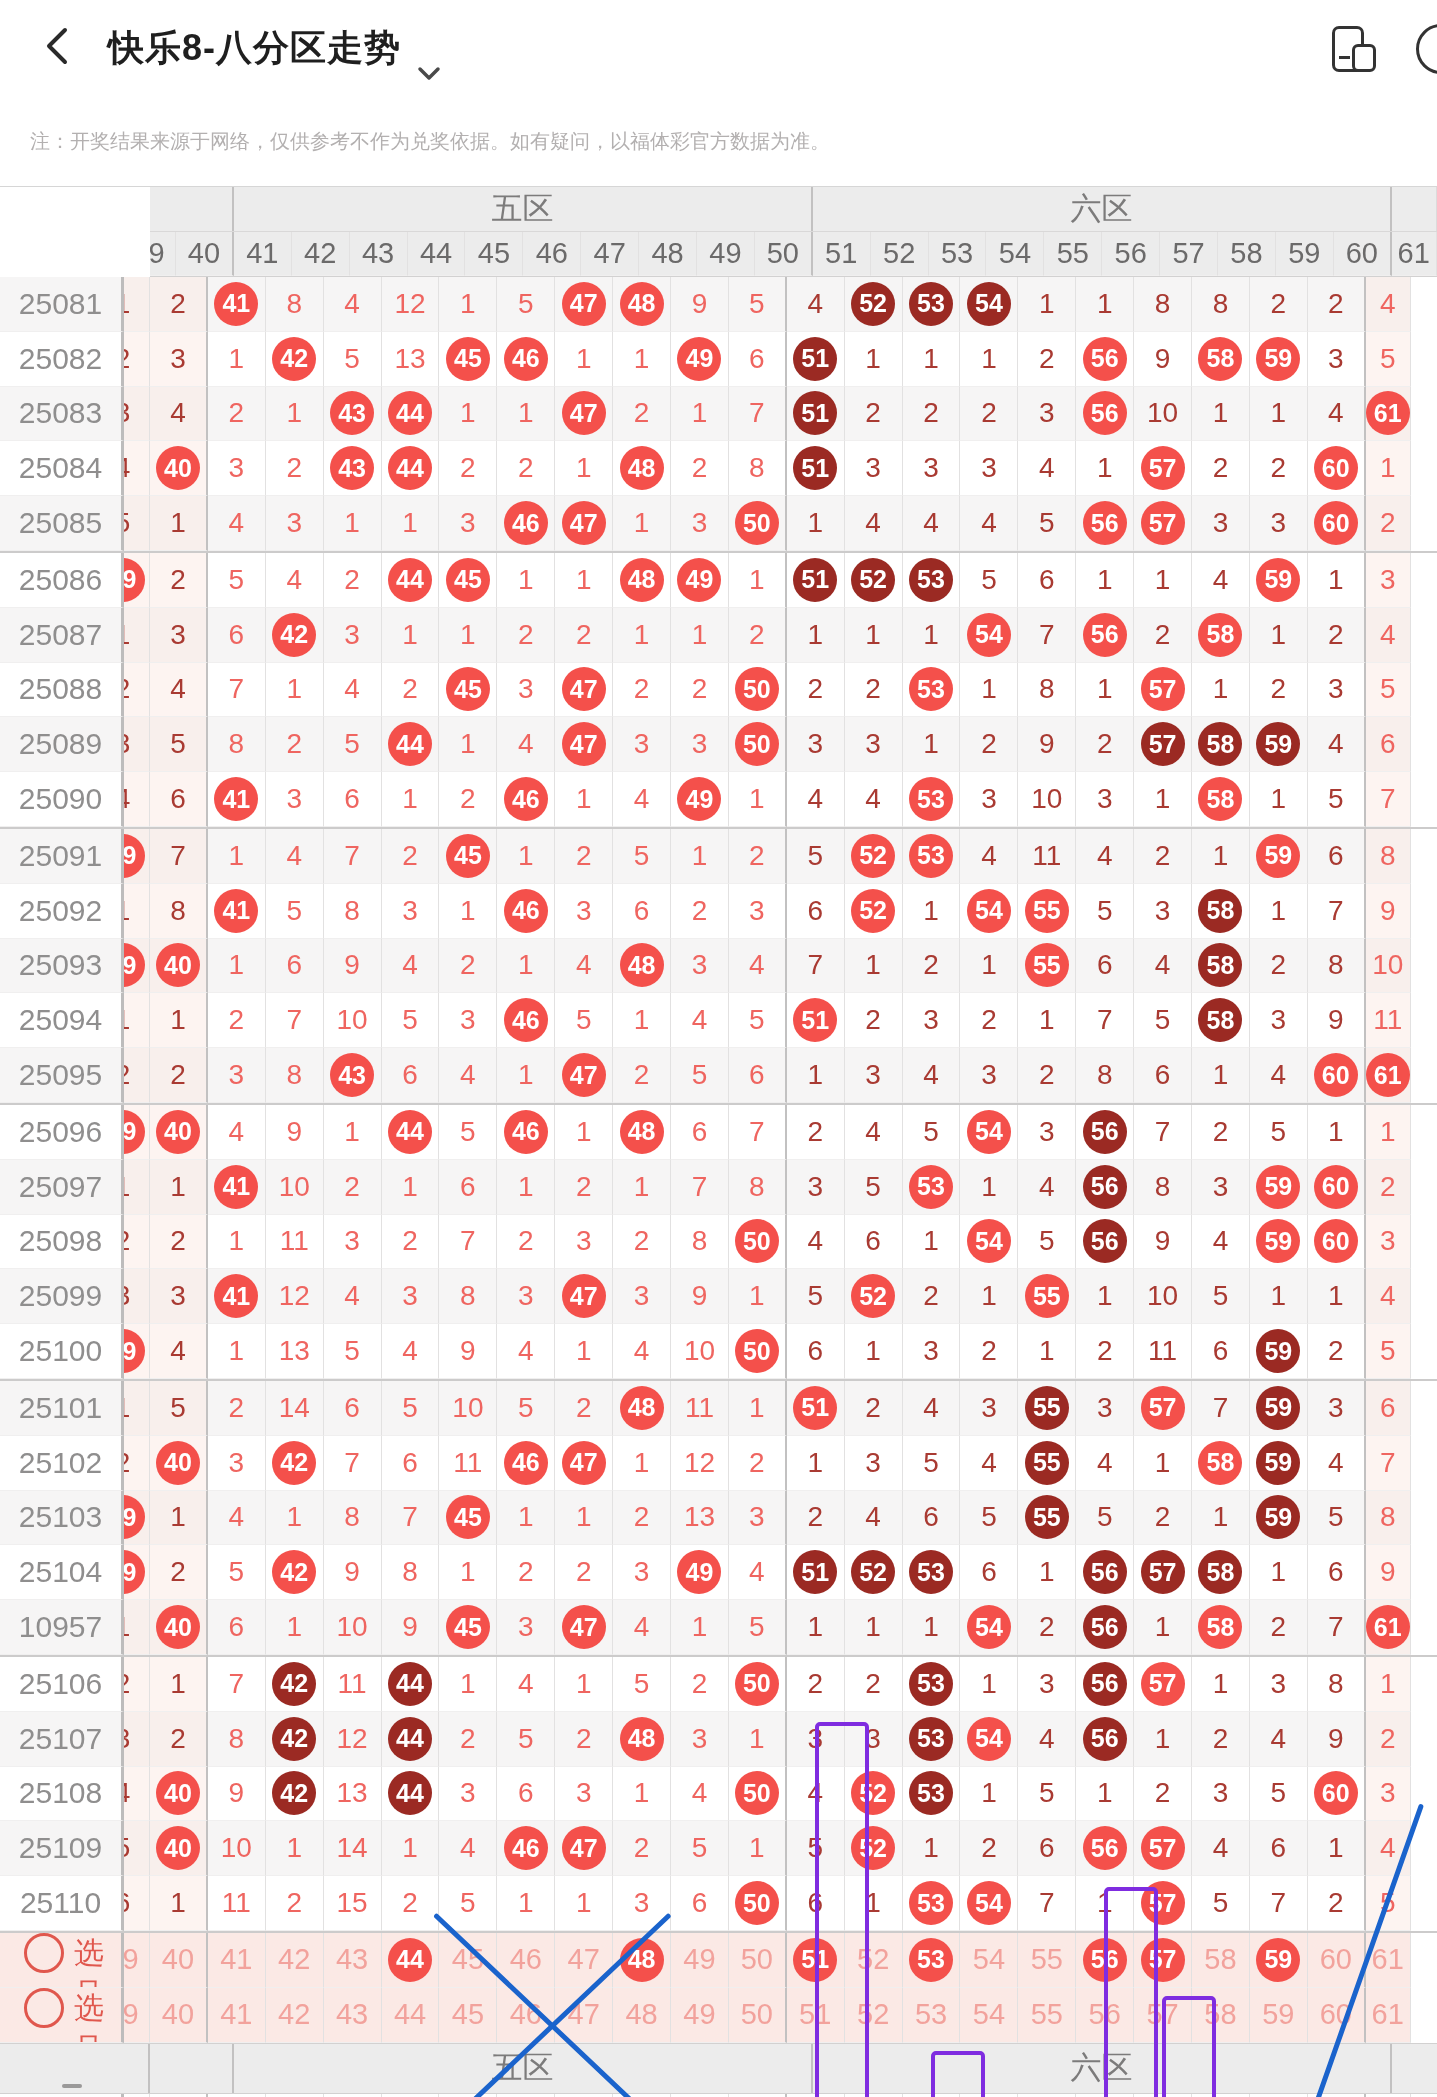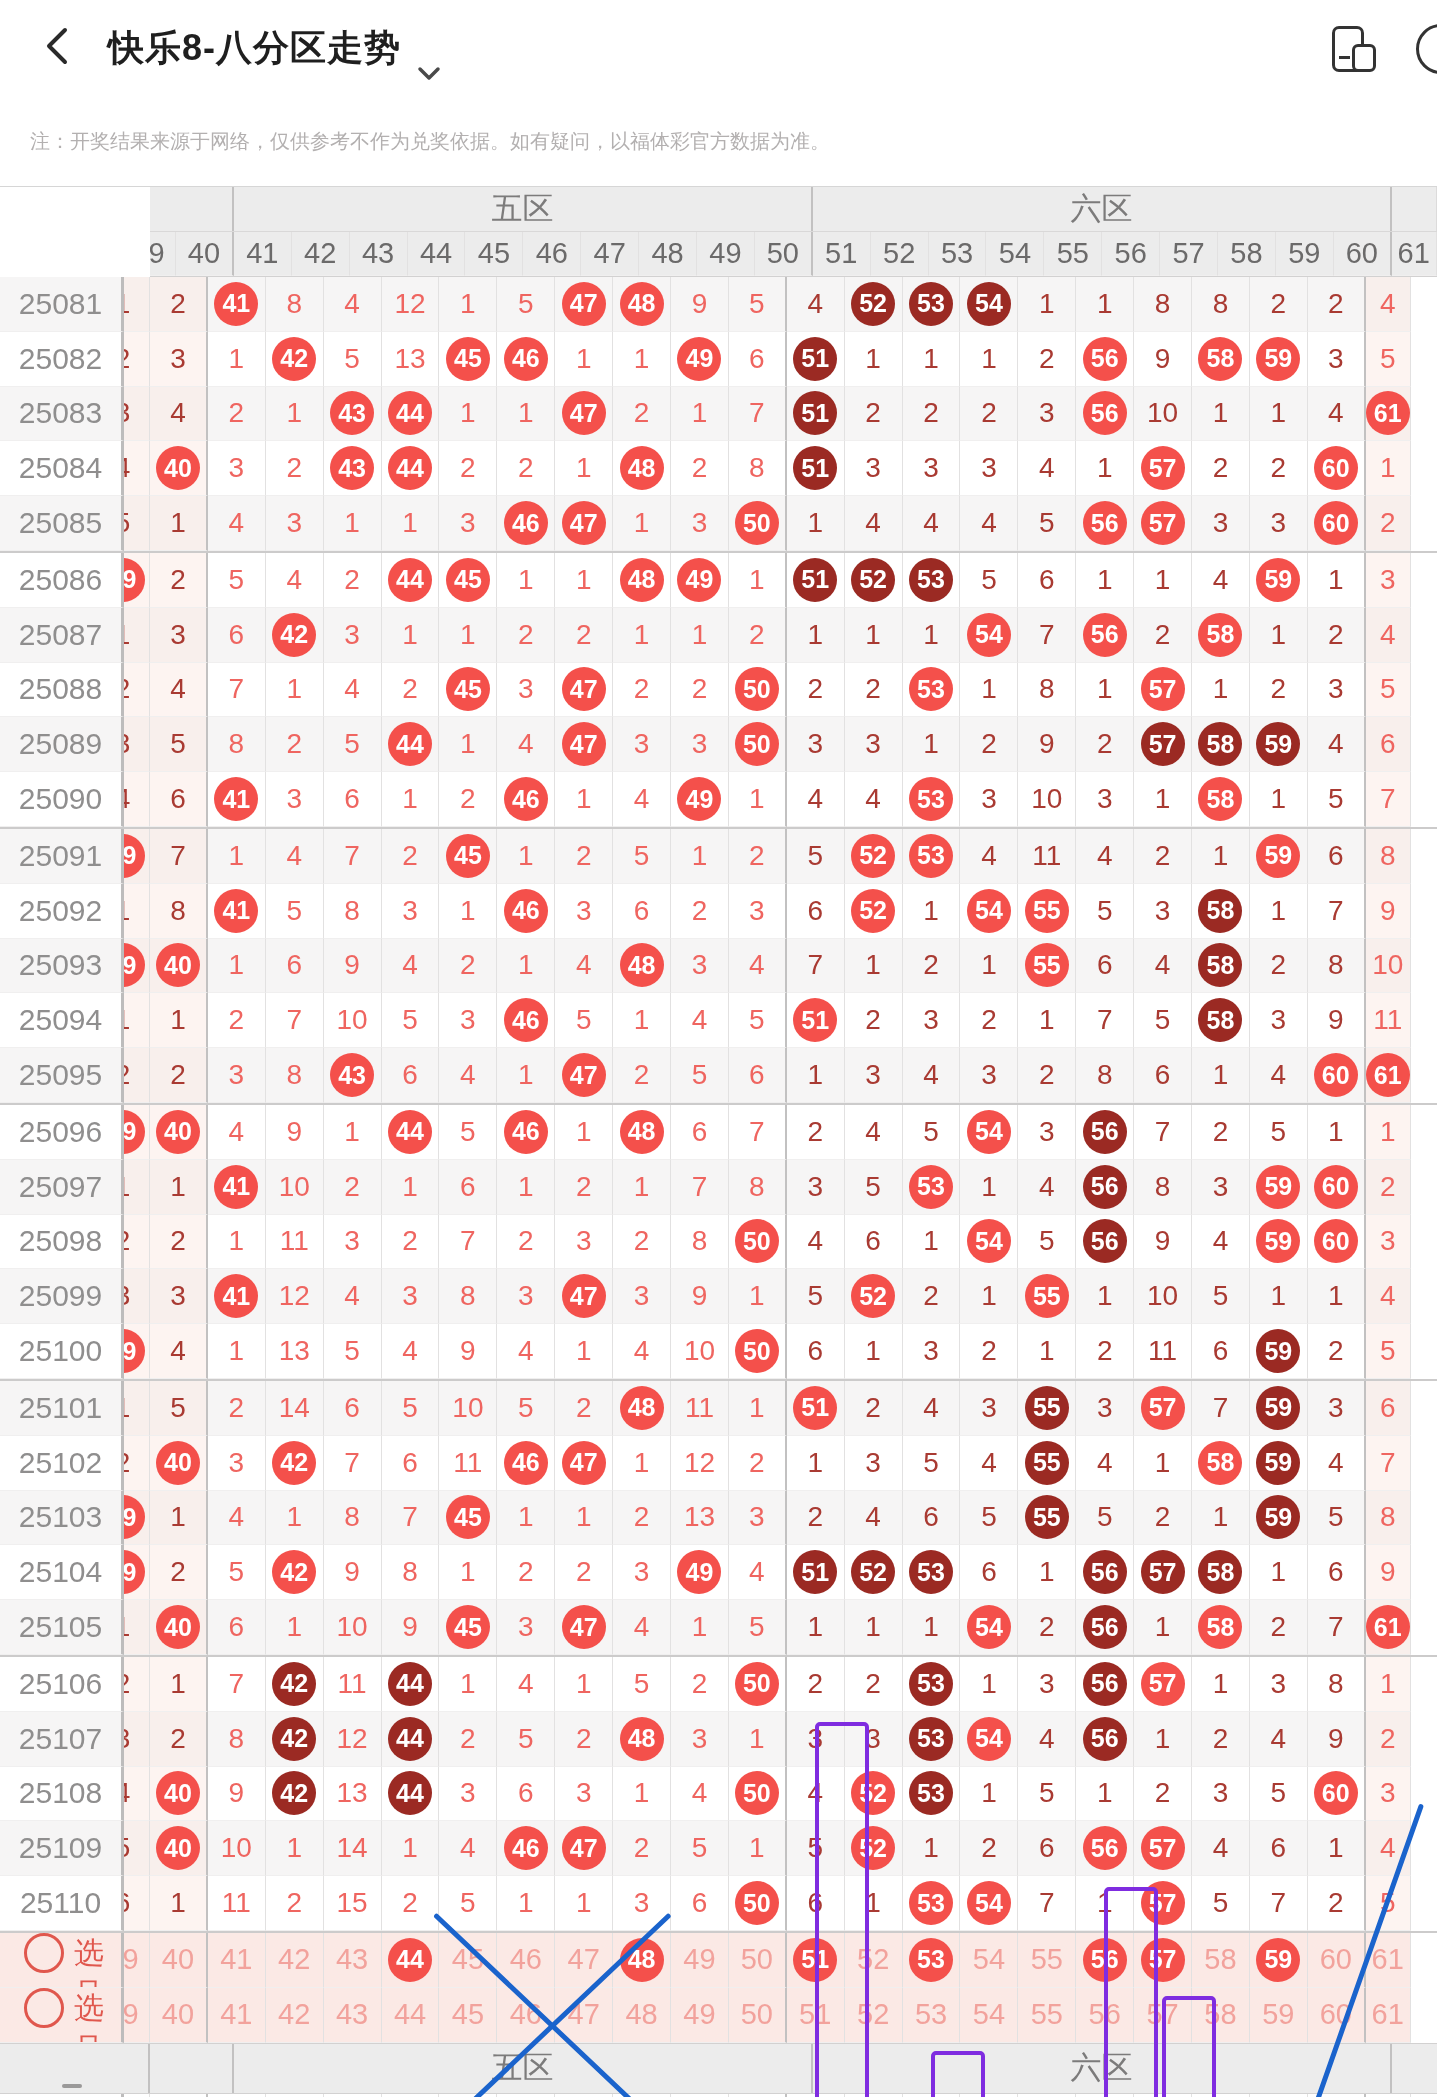--- a/index.html
+++ b/index.html
@@ -3003,21 +3003,21 @@
               <span class="cnt dark">6</span>
             </div>
           </div>
           <div class="cell c-last rowbg1 tint">
             <div class="inner">
               <span class="cnt light">9</span>
             </div>
           </div>
         </div>
         <div class="row">
-          <div class="cell c-period stickyR rowbg0">25105</div>
+          <div class="cell c-period stickyR rowbg0">10957</div>
           <div class="cell c-strip strip rowbg0 tint">
             <div class="inner">
               <span class="cnt dark">1</span>
             </div>
           </div>
           <div class="cell c-num thickR rowbg0 tint">
             <div class="inner">
               <div class="ball bright">40</div>
             </div>
           </div>

